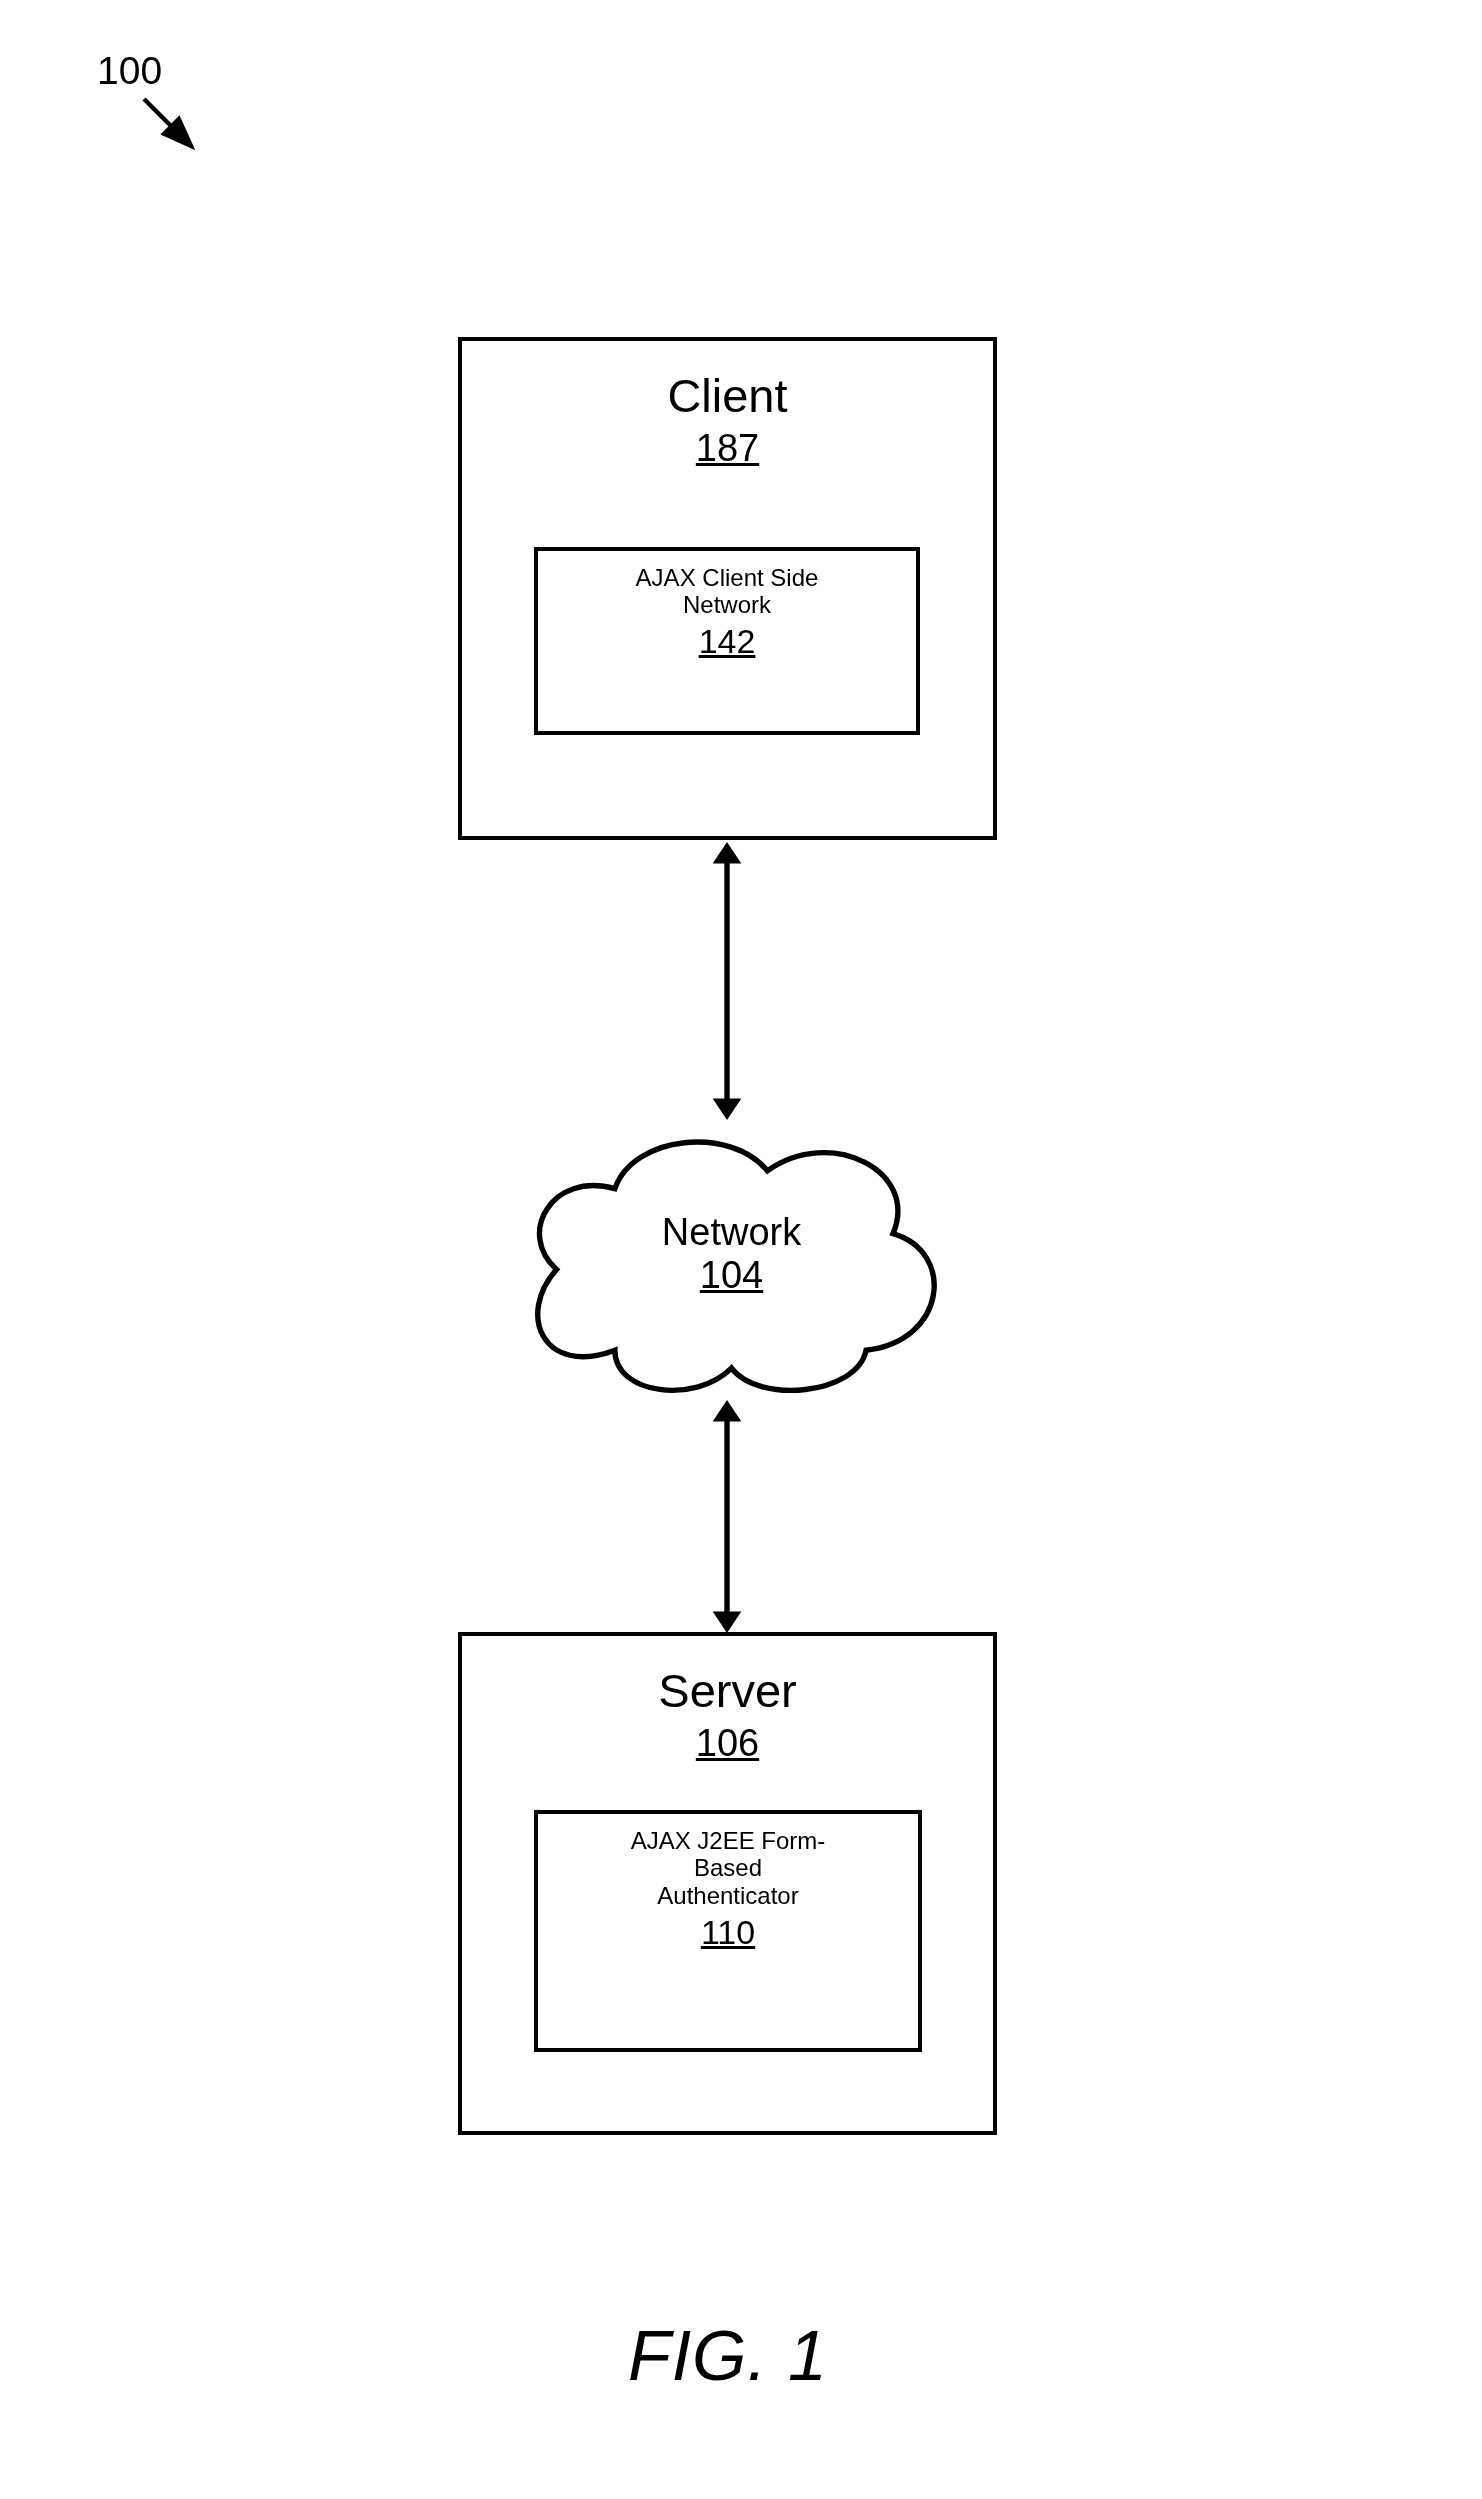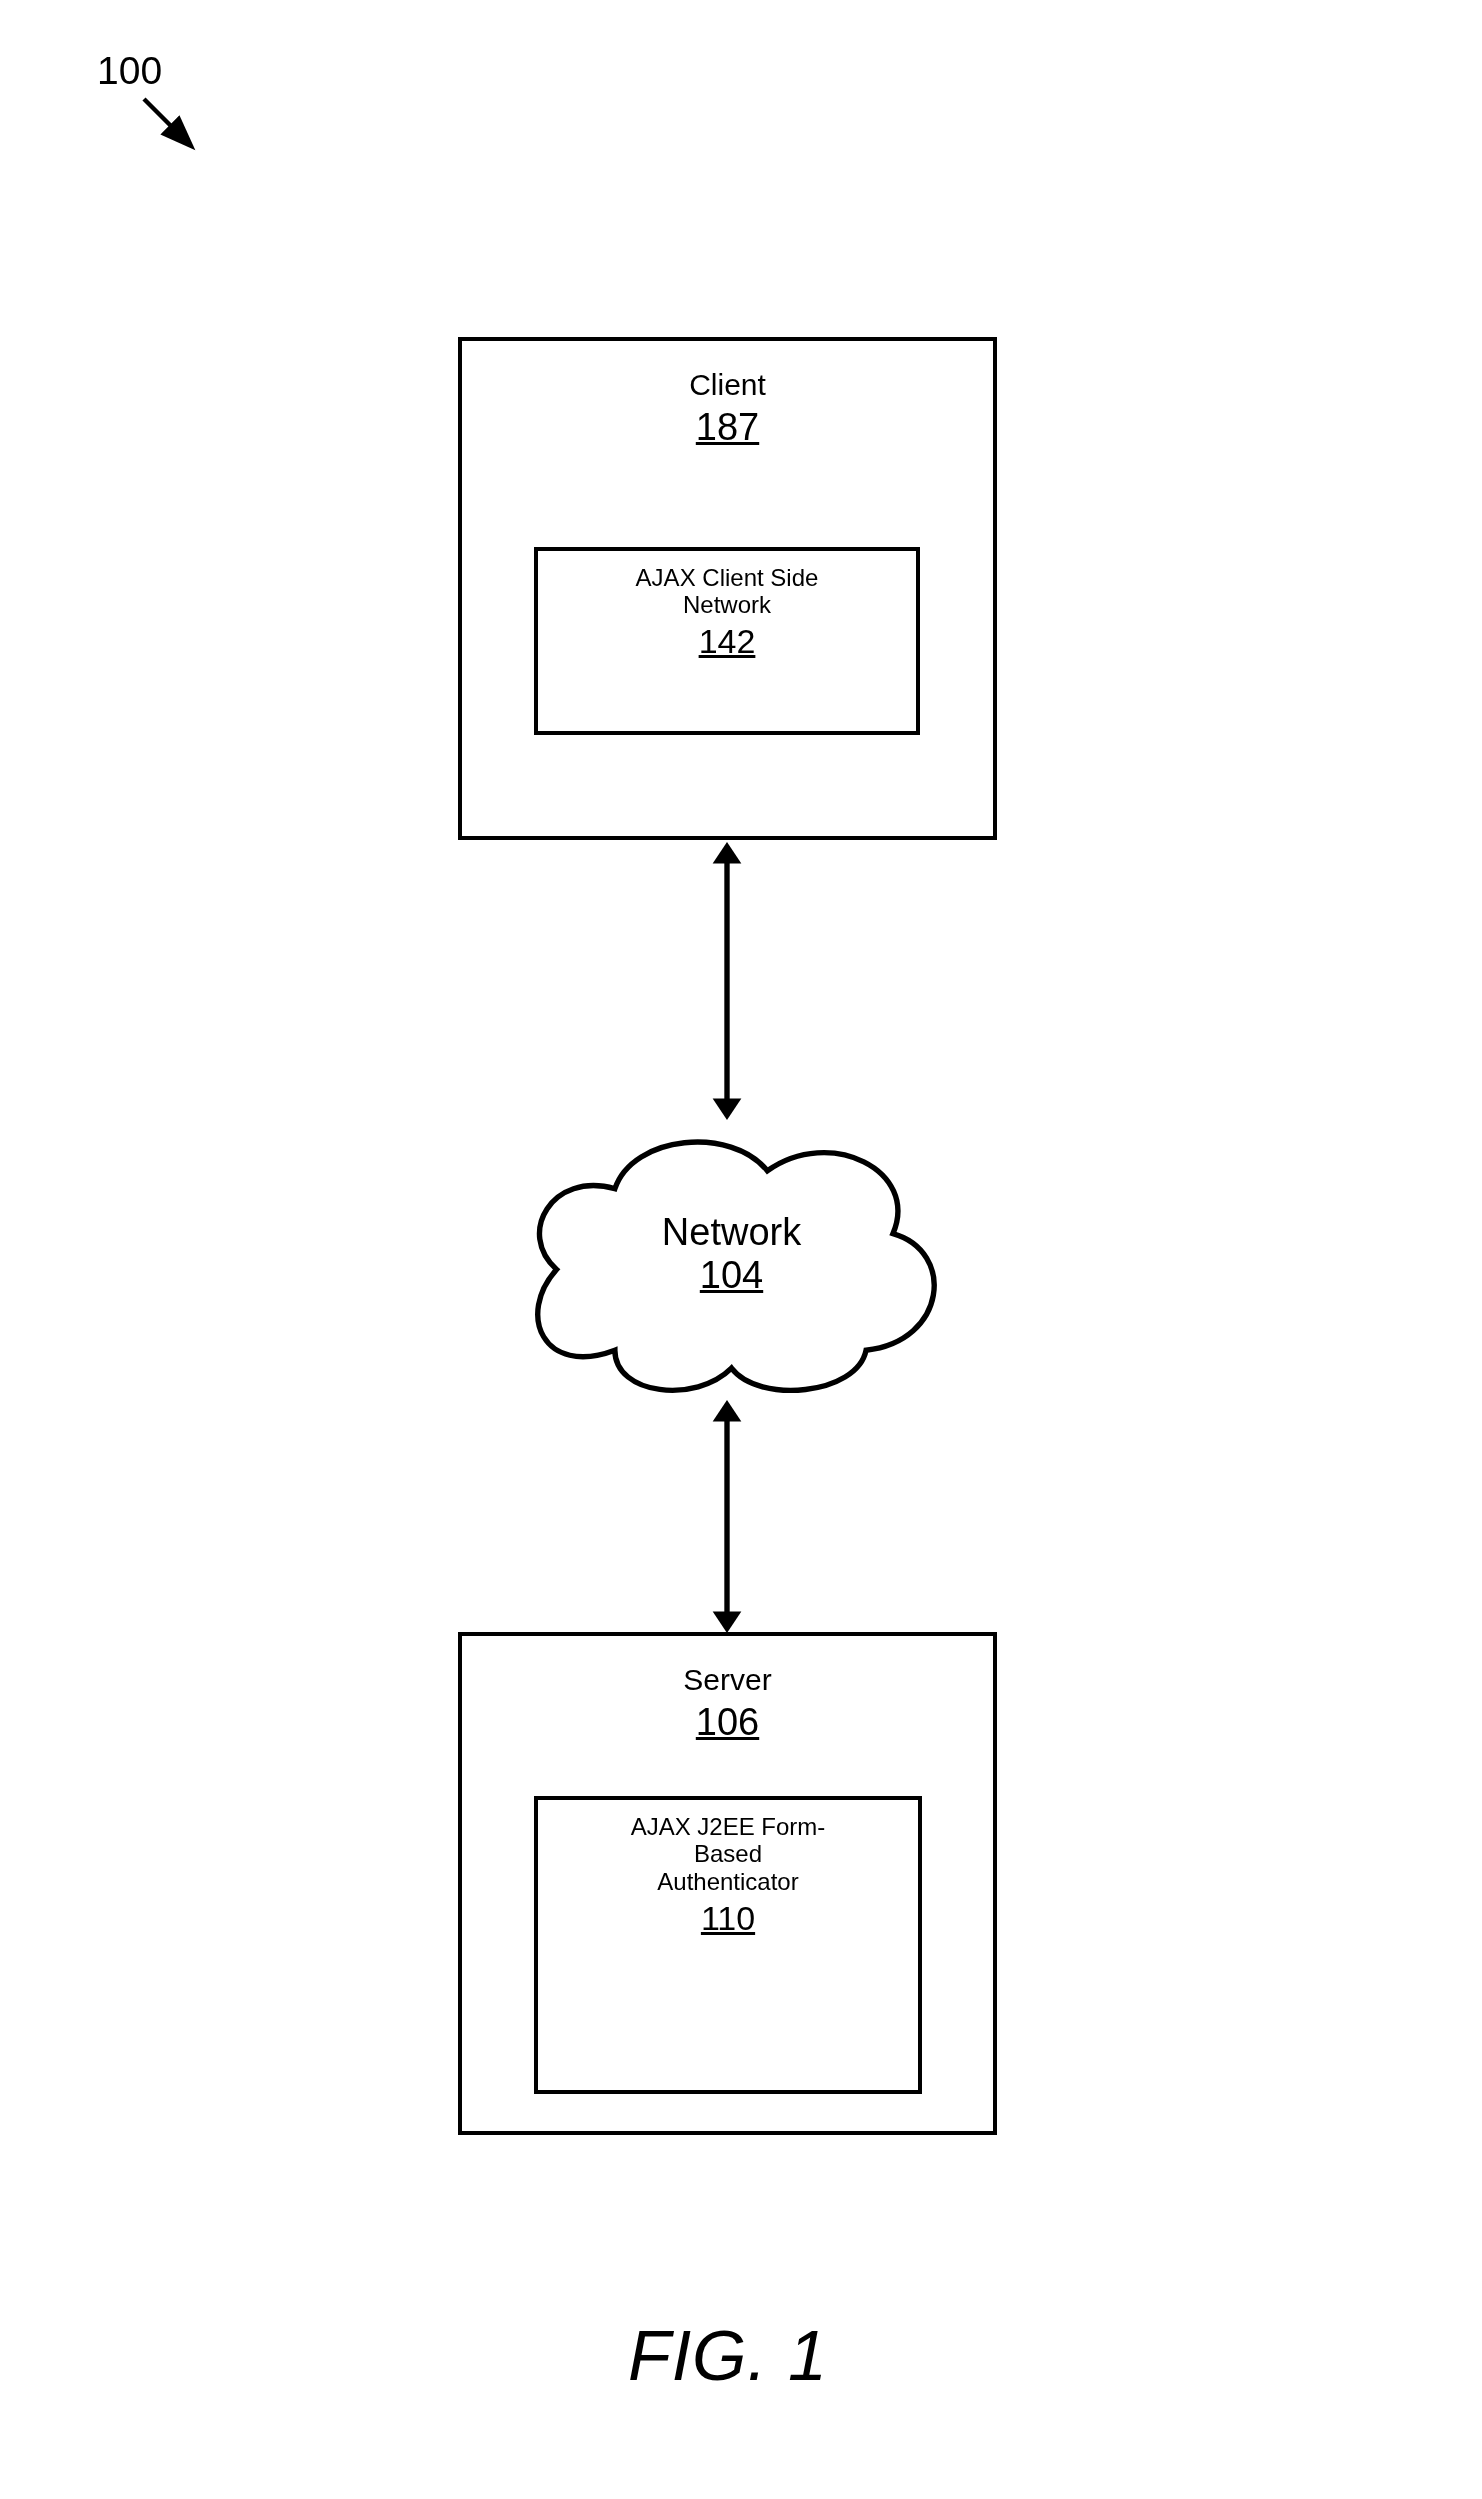--- a/index.html
+++ b/index.html
@@ -26,21 +26,21 @@
   .ref-arrow {
     position: absolute;
   }
   .box {
     position: absolute;
     border: 4.5px solid #000;
     text-align: center;
     background: #fff;
   }
   .box-title {
-    font-size: 30px;
+    font-size: 47px;
     margin-top: 27px;
   }
   .box-num {
     font-size: 38px;
     text-decoration: underline;
     margin-top: 3.6px;
   }
   .inner-box {
     position: absolute;
     border: 4.5px solid #000;
@@ -134,21 +134,21 @@
   <svg class="arrow-vert" style="left:700px; top:1400px;" width="54" height="233" viewBox="0 0 60 260">
     <line x1="30" y1="18" x2="30" y2="242" stroke="#000" stroke-width="6"></line>
     <polygon points="30,0 14,24 46,24" fill="#000"></polygon>
     <polygon points="30,260 14,236 46,236" fill="#000"></polygon>
   </svg>
 
   <div class="box" style="left:458px; top:1632px; width:539px; height:503px;">
     <div class="box-title">Server</div>
     <div class="box-num">106</div>
 
-    <div class="inner-box" style="left:72px; top:160px; width:388px; height:298px;">
+    <div class="inner-box" style="left:72px; top:174px; width:388px; height:242px;">
       <div class="inner-title">
         <span>AJAX J2EE Form-</span><br>
         <span>Based</span><br>
         <span>Authenticator</span>
       </div>
       <div class="inner-num">110</div>
     </div>
   </div>
 
   <div class="fig-caption" style="left:628px; top:2316px;font-style:italic;">FIG. 1</div>

